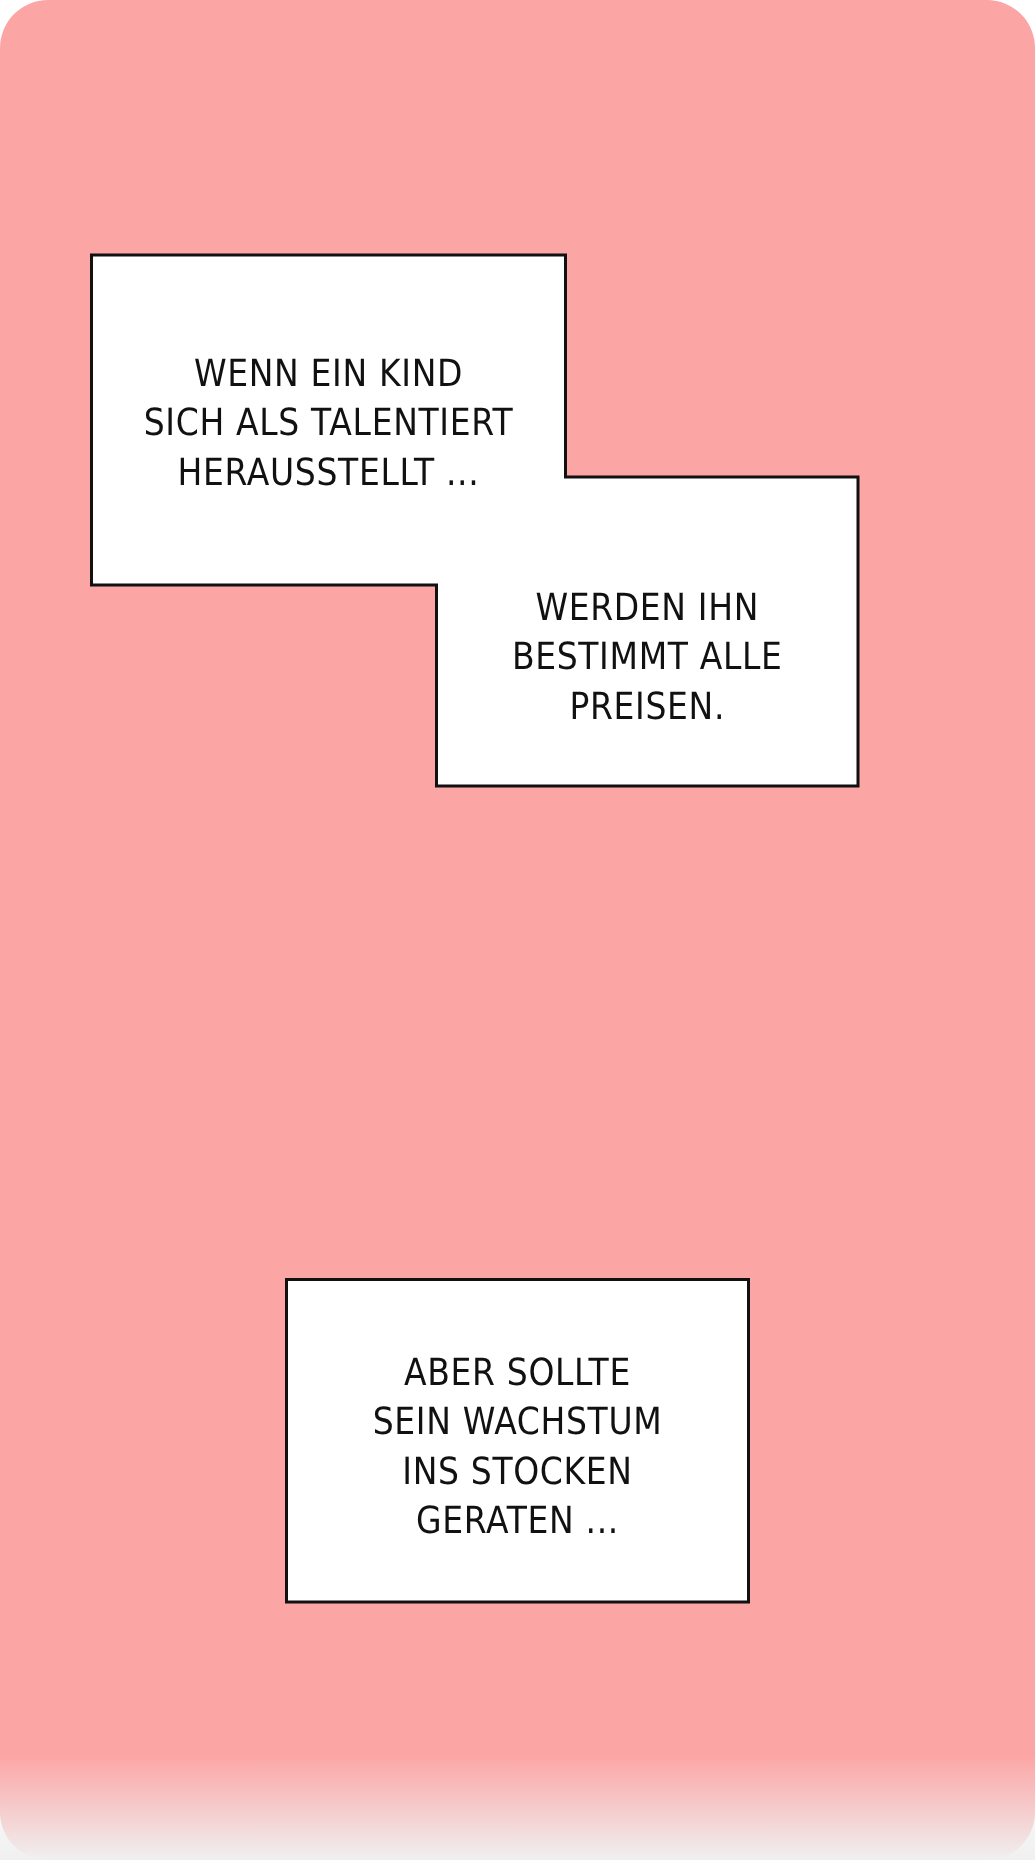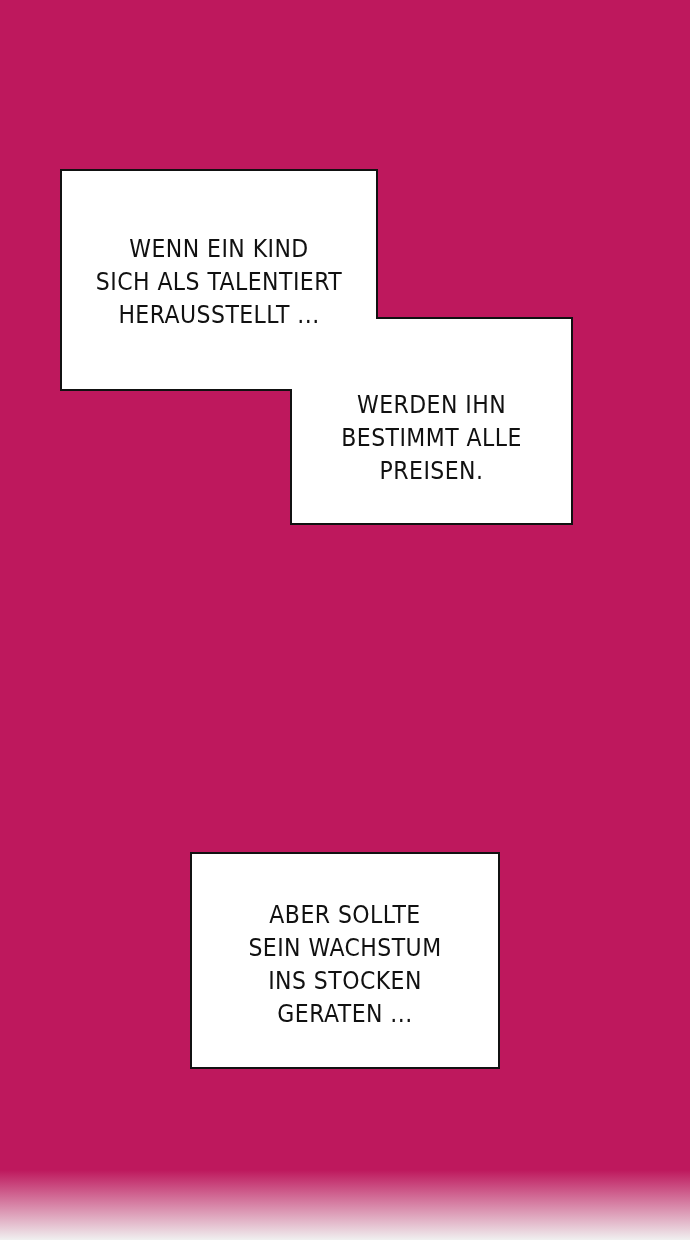--- a/index.html
+++ b/index.html
@@ -1,21 +1,21 @@
 <!DOCTYPE html>
 <html><head>
   <meta charset="utf-8">
   <style>
     html, body { margin:0; padding:0; }
     body {
       width:690px; height:1240px; position:relative; overflow:hidden;
       background:#ffffff;
       font-family: "DejaVu Sans", sans-serif;
     }
-    .page { position:absolute; inset:0; background:#be185d; }
+    .page { position:absolute; inset:0; background:#fca5a5;border-radius:32px; }
     .fade {
       position:absolute; left:0; right:0; bottom:0; height:70px;
       background: linear-gradient(to bottom, rgba(240,240,240,0) 0%, #f0f0f0 100%);
     }
     svg.frame { position:absolute; left:0; top:0; }
     .caption {
       position:absolute; text-align:center; color:#111;
       font-family: "DejaVu Sans", sans-serif;
       font-size:25px; line-height:33px; letter-spacing:0.5px;
       font-weight:normal; white-space:nowrap;

